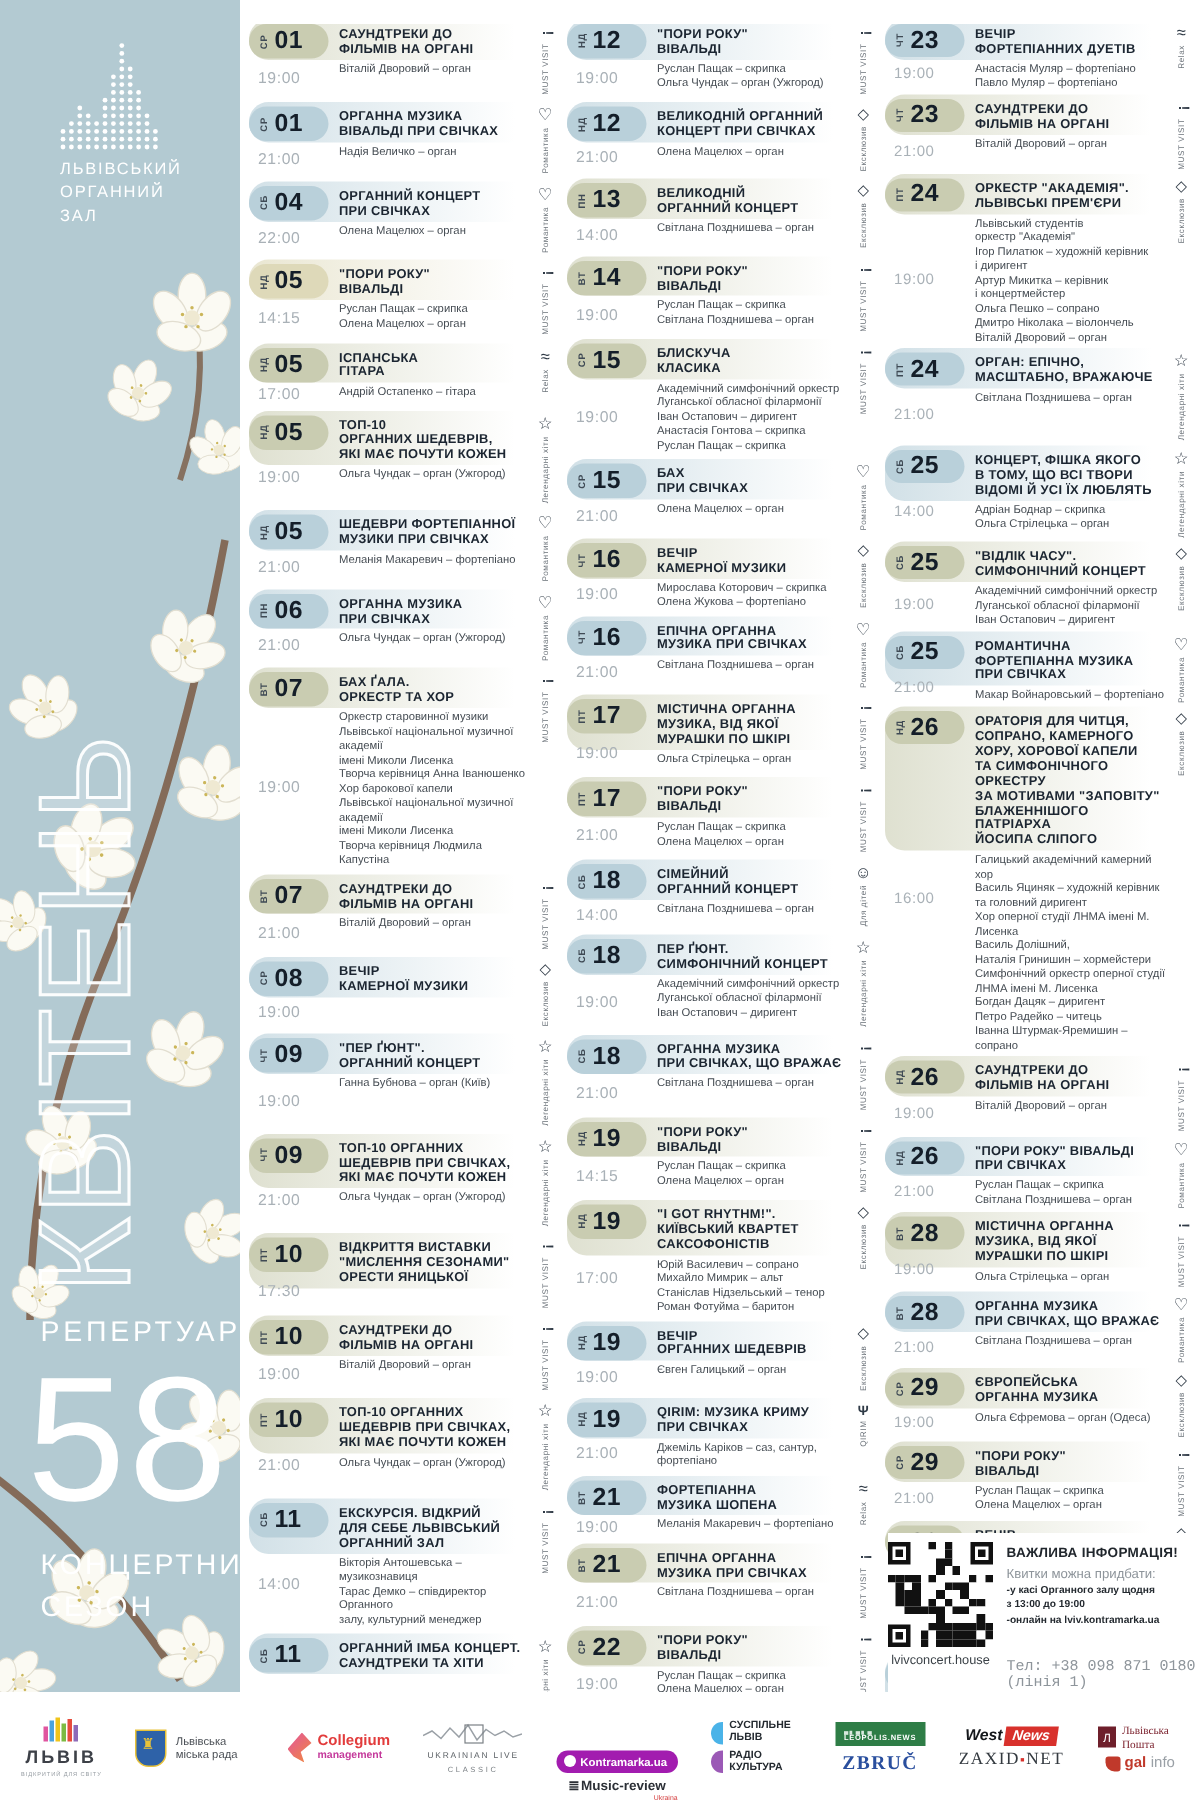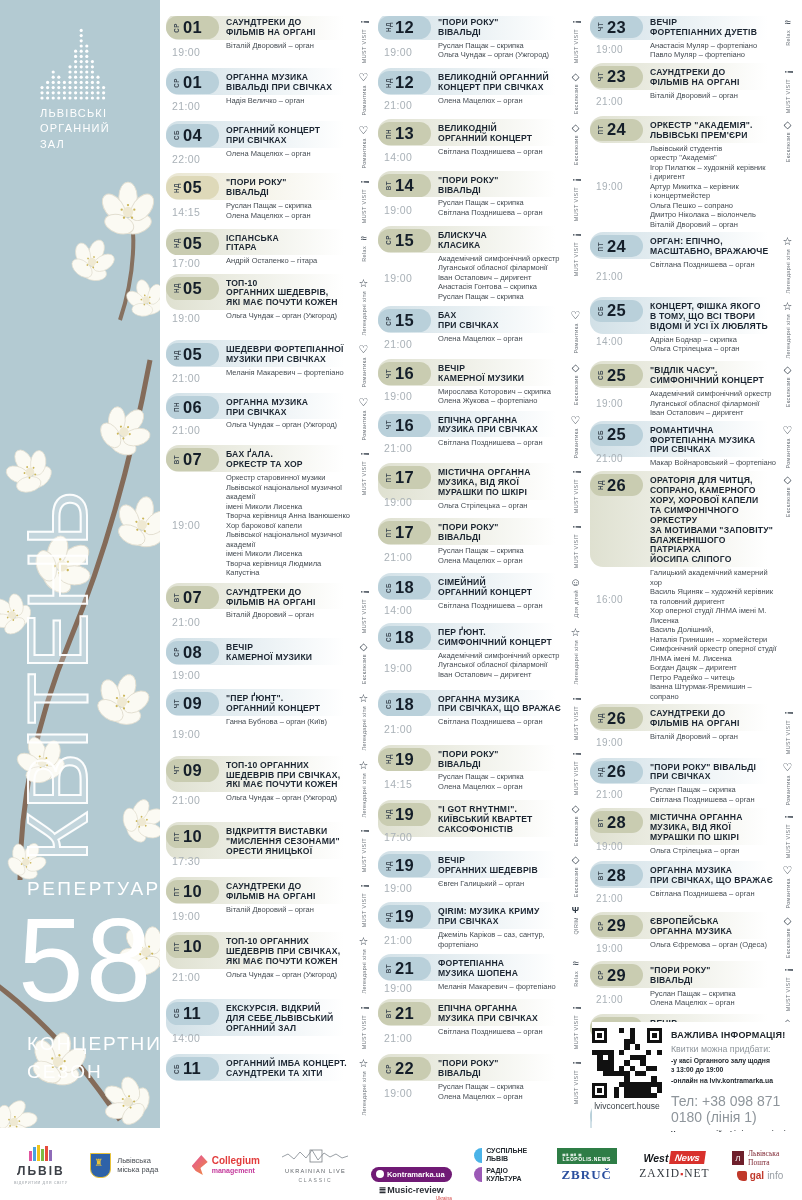--- a/index.html
+++ b/index.html
@@ -53,52 +53,52 @@
   .qr{width:70px;height:70px;display:grid;grid-template-columns:repeat(13,1fr);grid-template-rows:repeat(13,1fr);
       background:#fff;position:relative;}
   .qr i{background:#111;}
   .finder{position:absolute;width:15px;height:15px;border:3px solid #111;background:#fff;box-sizing:border-box;}
   .finder::after{content:"";position:absolute;left:2px;top:2px;right:2px;bottom:2px;background:#111;}
   .qrcaption{font-size:8.5px;color:#3a4147;}
   .infotext{flex:1;padding-top:2px;}
   .info-head{font-size:9px;font-weight:800;color:#20262c;letter-spacing:.2px;}
   .info-sub{font-size:8.8px;color:#8e959b;margin-top:4px;}
   .info-b{font-size:6.8px;font-weight:700;color:#23292f;margin-top:2px;line-height:1.35;}
-  .info-phone{font-size:14px;color:#8e959b;margin-top:7px;}
+  .info-phone{font-size:10px;color:#8e959b;margin-top:20px;font-family:Liberation Mono, monospace;}
   .info-note{font-size:6.8px;font-weight:700;color:#23292f;margin-top:5px;}
   
   .footer{position:absolute;left:0;top:1132px;width:802px;height:66px;background:#fff;
           display:flex;align-items:center;justify-content:space-between;padding:0 14px;box-sizing:border-box;}
   .fcell{display:flex;flex-direction:column;align-items:center;gap:3px;}
   .lviv-towers{display:flex;align-items:flex-end;gap:1px;height:16px;}
   .lviv-towers i{width:3px;display:block;}
   .lviv-title{font-size:12px;font-weight:700;color:#3d4148;letter-spacing:2px;}
   .lviv-tag{font-size:3.8px;color:#9aa0a6;letter-spacing:.6px;}
   .council{flex-direction:row;gap:6px;align-items:center;}
   .shield{width:19px;height:23px;background:#2e62a8;border:1.5px solid #e8c23a;border-radius:0 0 9px 9px;position:relative;}
   .shield::after{content:"♜";position:absolute;left:3px;top:3px;font-size:10px;color:#e8c23a;}
   .council-label{font-size:7.5px;color:#4a4f55;width:52px;line-height:1.25;}
   .collegium{flex-direction:row;gap:4px;}
   .bird{width:16px;height:20px;background:linear-gradient(135deg,#e3559d,#f08a3c);clip-path:polygon(0 55%,60% 0,100% 35%,55% 65%,70% 100%,25% 80%);}
   .coll-1{font-size:10px;font-weight:700;color:#e23c3c;line-height:1;}
   .coll-2{font-size:7px;font-weight:700;color:#c4399b;line-height:1;}
   .ulc-label{font-size:5.6px;color:#5c6166;letter-spacing:1.2px;}
   .ulc-label2{font-size:5px;color:#7b8085;letter-spacing:1.8px;}
-  .kontr-pill{background:#701a75;color:#fff;font-size:7.6px;font-weight:700;border-radius:9px;padding:3px 7px 3px 5px;display:flex;align-items:flex-start;gap:3px;margin-top:38px;}
+  .kontr-pill{background:#a21caf;color:#fff;font-size:7.6px;font-weight:700;border-radius:9px;padding:3px 7px 3px 5px;display:flex;align-items:flex-start;gap:3px;margin-top:38px;}
   .kontr-pill b{width:8px;height:8px;background:#fff;border-radius:50%;display:inline-block;}
   .mr{font-size:9px;font-weight:800;color:#2b2f36;}
   .mr::before{content:"≣";margin-right:1px;color:#2b2f36;}
   .mr-sub{font-size:4.6px;color:#d33a3a;align-self:flex-end;margin-top:-2px;}
   .medrow{display:flex;align-items:center;gap:4px;}
   .halfdisc{width:8px;height:15px;border-radius:8px 0 0 8px;display:inline-block;}
   .susp-label{font-size:7px;font-weight:700;color:#23292f;width:48px;line-height:1.2;}
   .leo-box{background:#2e7d46;color:#fff;font-size:5px;font-weight:700;letter-spacing:.5px;padding:4px 6px 2px;line-height:1;}
   .leo-box::before{content:"▄▖▄▖▄";display:block;font-size:4px;letter-spacing:1px;margin-bottom:1px;color:#d8e9dd;}
   .zbruc{font-family:"Liberation Serif",serif;font-size:13px;font-weight:700;color:#2a4f9e;letter-spacing:1px;}
-  .westrow{display:flex;align-items:center;}
+  .westrow{display:flex;}
   .west1{font-size:10.5px;font-weight:800;font-style:italic;color:#15181c;}
   .west2{background:#d8312c;color:#fff;font-size:9.5px;font-weight:800;font-style:italic;padding:1px 5px;transform:skewX(-8deg);margin-left:2px;}
   .zaxid{font-family:"Liberation Serif",serif;font-size:11.5px;color:#343a40;letter-spacing:1px;}
   .zaxid b{color:#d8312c;font-size:9px;}
   .poshta-row{display:flex;align-items:center;gap:4px;}
   .poshta-ic{width:12px;height:14px;background:#6e1f2b;color:#fff;font-size:8px;display:flex;align-items:center;justify-content:center;}
   .poshta-label{font-family:"Liberation Serif",serif;font-size:7.5px;color:#7a1f2b;width:40px;line-height:1.2;}
   .gal-row{display:flex;align-items:center;gap:3px;}
   .gal-ic{width:10px;height:10px;background:#c0392b;border-radius:2px 2px 2px 6px;}
   .gal-1{font-size:10px;font-weight:700;color:#c0392b;}
@@ -225,21 +225,21 @@
           <circle cx="60" cy="76" r="1.6"></circle>
           <circle cx="60" cy="70.8" r="1.6"></circle>
           <circle cx="60" cy="65.6" r="1.6"></circle>
           <circle cx="60" cy="60.4" r="1.6"></circle>
           <circle cx="60" cy="55.2" r="1.6"></circle>
           <circle cx="65.6" cy="76" r="1.6"></circle>
           <circle cx="65.6" cy="70.8" r="1.6"></circle>
           <circle cx="65.6" cy="65.6" r="1.6"></circle>
         </g>
     </svg>
-    <div class="brand">ЛЬВІВСЬКІ
+    <div class="brand">ЛЬВІВСЬКИЙ
 ОРГАННИЙ
 ЗАЛ</div>
     <div class="month">КВІТЕНЬ</div>
     <div class="repertoire">РЕПЕРТУАР</div>
     <div class="season-num">58</div>
     <div class="season-label">КОНЦЕРТНИЙ
 СЕЗОН</div>
   </div>
 
   <div class="cols">
@@ -558,20 +558,25 @@
     <div class="event tone-blue">
       <div class="capsule">
         <span class="dow">СБ</span>
         <span class="date">11</span>
       </div>
       <div class="time">14:00</div>
       <div class="titlewrap">
         <div class="title">ЕКСКУРСІЯ. ВІДКРИЙ
 ДЛЯ СЕБЕ ЛЬВІВСЬКИЙ
 ОРГАННИЙ ЗАЛ</div>
+        <div class="performers">
+              <div>Вікторія Антошевська – музикознавиця</div>
+              <div>Тарас Демко – співдиректор Органного</div>
+              <div>залу, культурний менеджер</div>
+            </div>
       </div>
       <div class="badge">
         <span class="bicon g-must">!</span>
         <span class="cat">MUST VISIT</span>
       </div>
     </div>
 
     <div class="event tone-blue">
       <div class="capsule">
         <span class="dow">СБ</span>
@@ -872,20 +877,26 @@
     <div class="event tone-olive">
       <div class="capsule">
         <span class="dow">НД</span>
         <span class="date">19</span>
       </div>
       <div class="time">17:00</div>
       <div class="titlewrap">
         <div class="title">"I GOT RHYTHM!".
 КИЇВСЬКИЙ КВАРТЕТ
 САКСОФОНІСТІВ</div>
+        <div class="performers">
+              <div>Юрій Василевич – сопрано</div>
+              <div>Михайло Мимрик – альт</div>
+              <div>Станіслав Нідзельський – тенор</div>
+              <div>Роман Фотуйма – баритон</div>
+            </div>
       </div>
       <div class="badge">
         <span class="bicon g-exclusive">◇</span>
         <span class="cat">Ексклюзив</span>
       </div>
     </div>
 
     <div class="event tone-blue">
       <div class="capsule">
         <span class="dow">НД</span>

